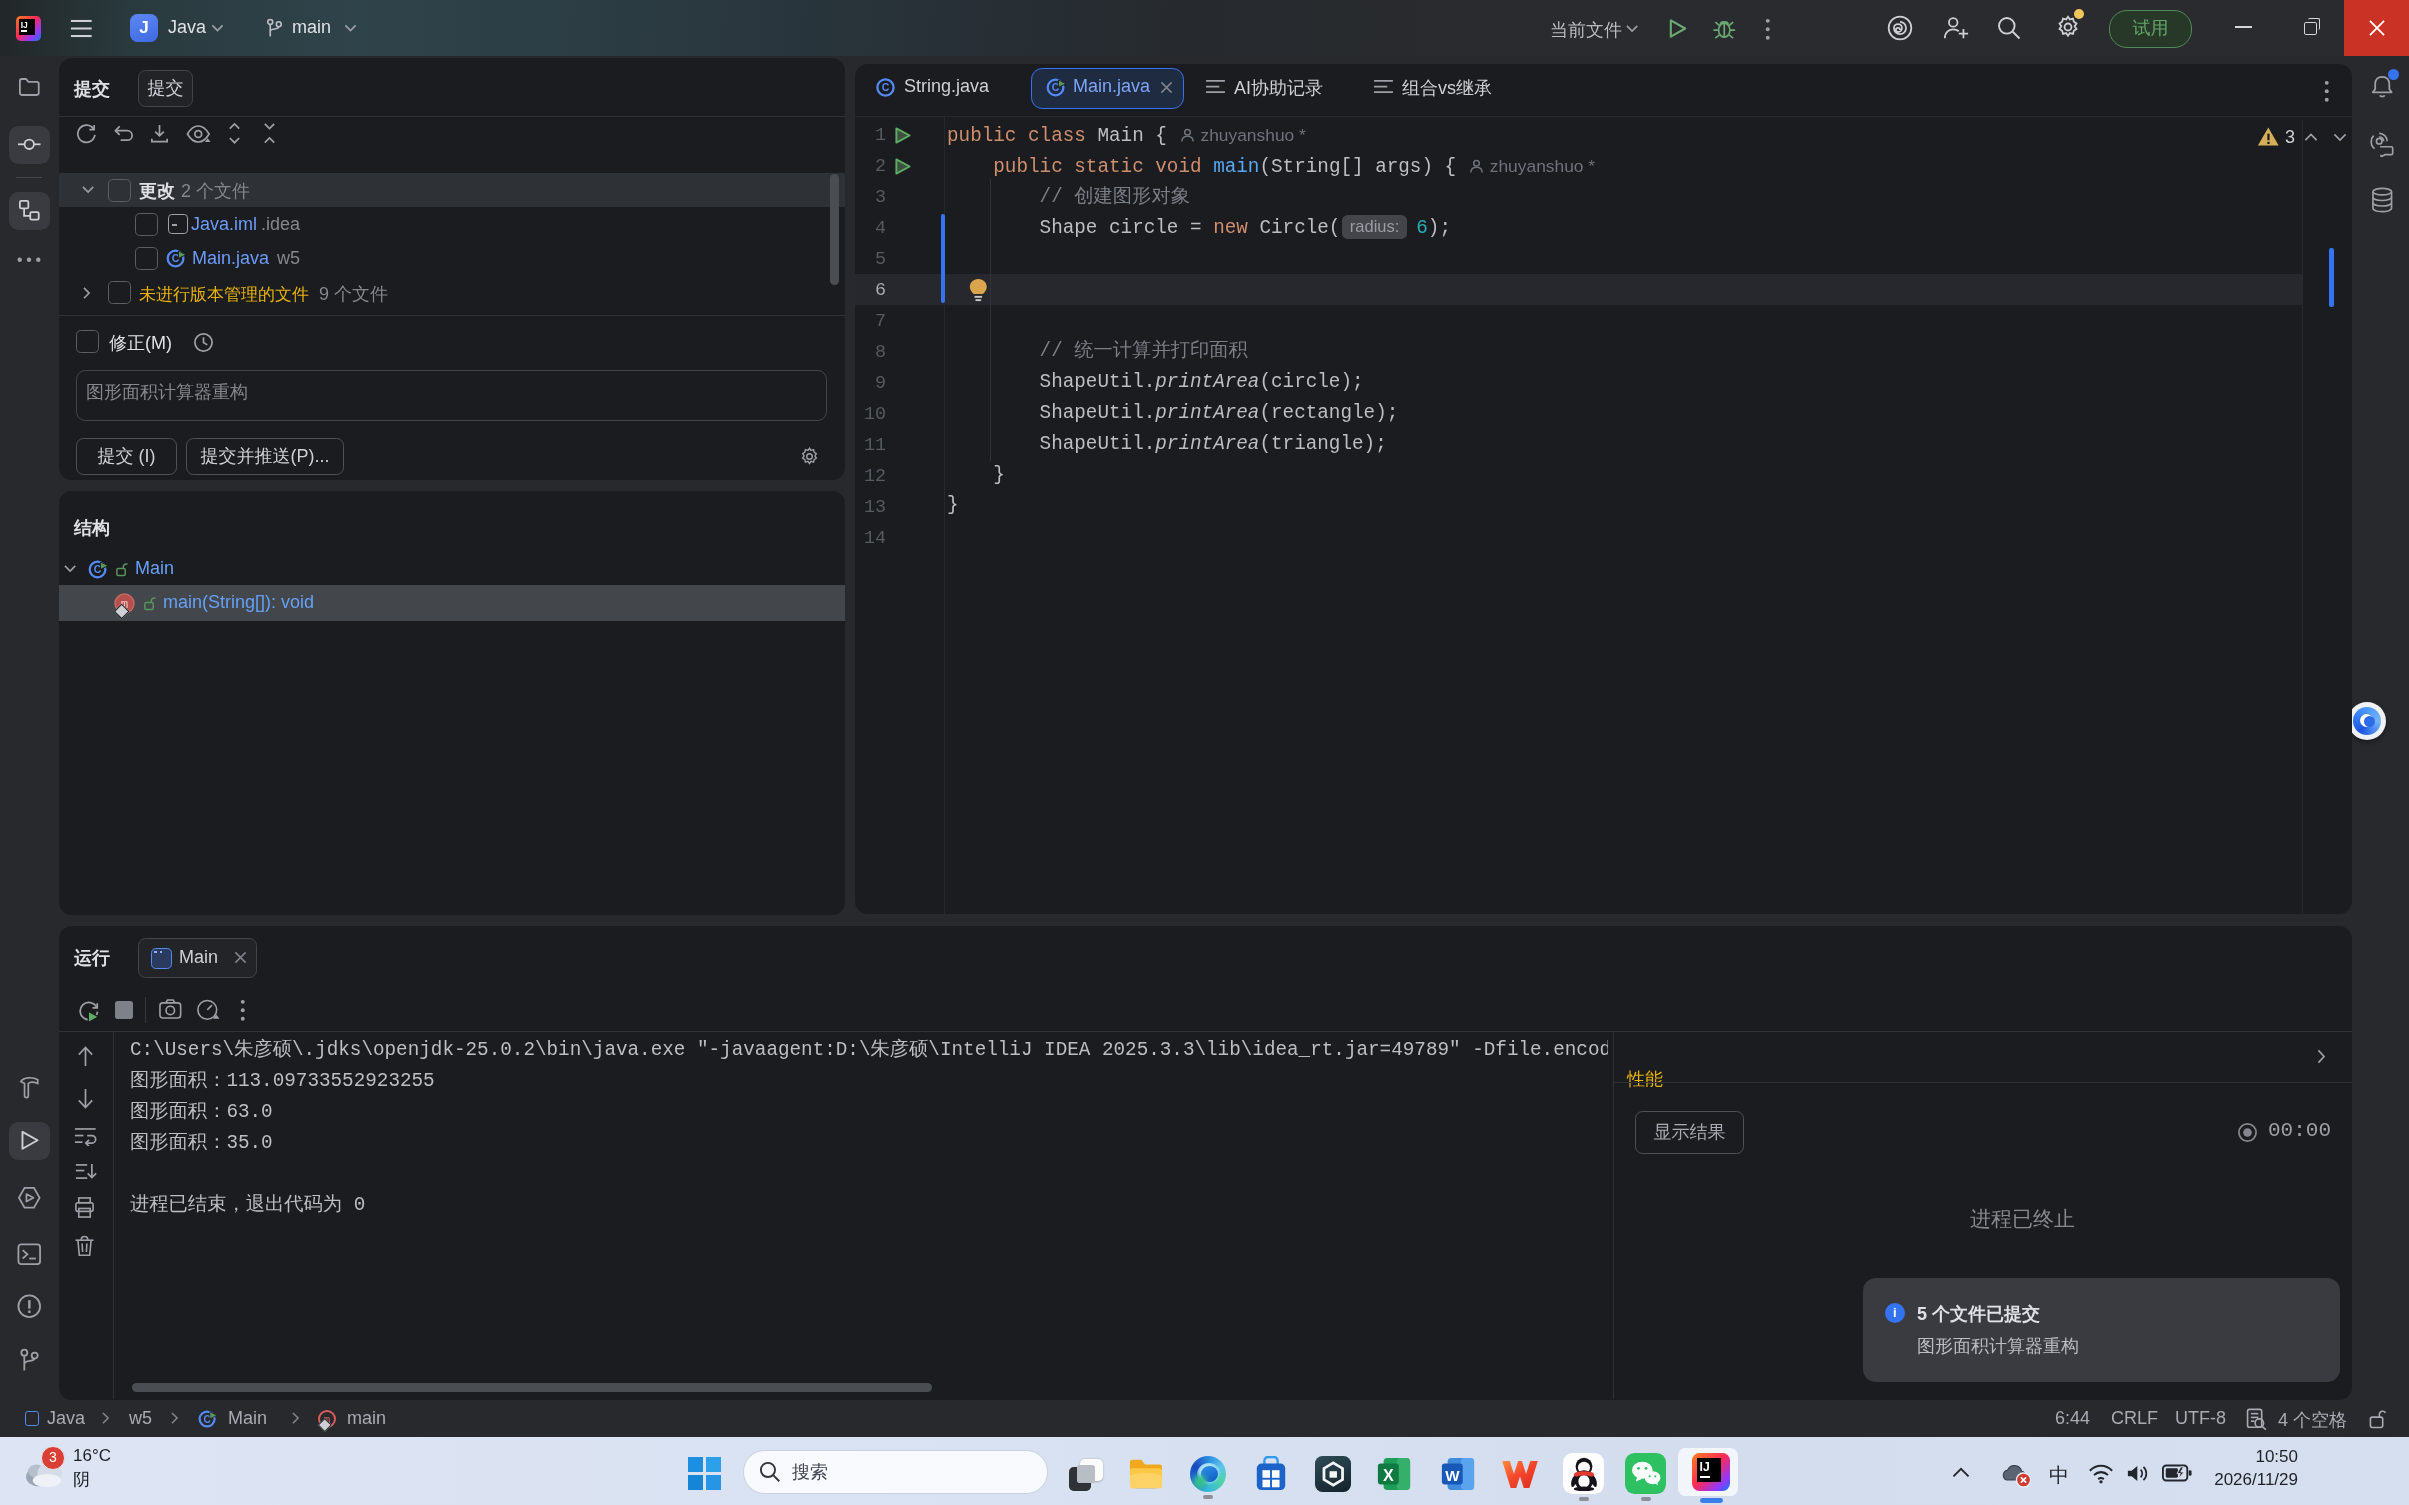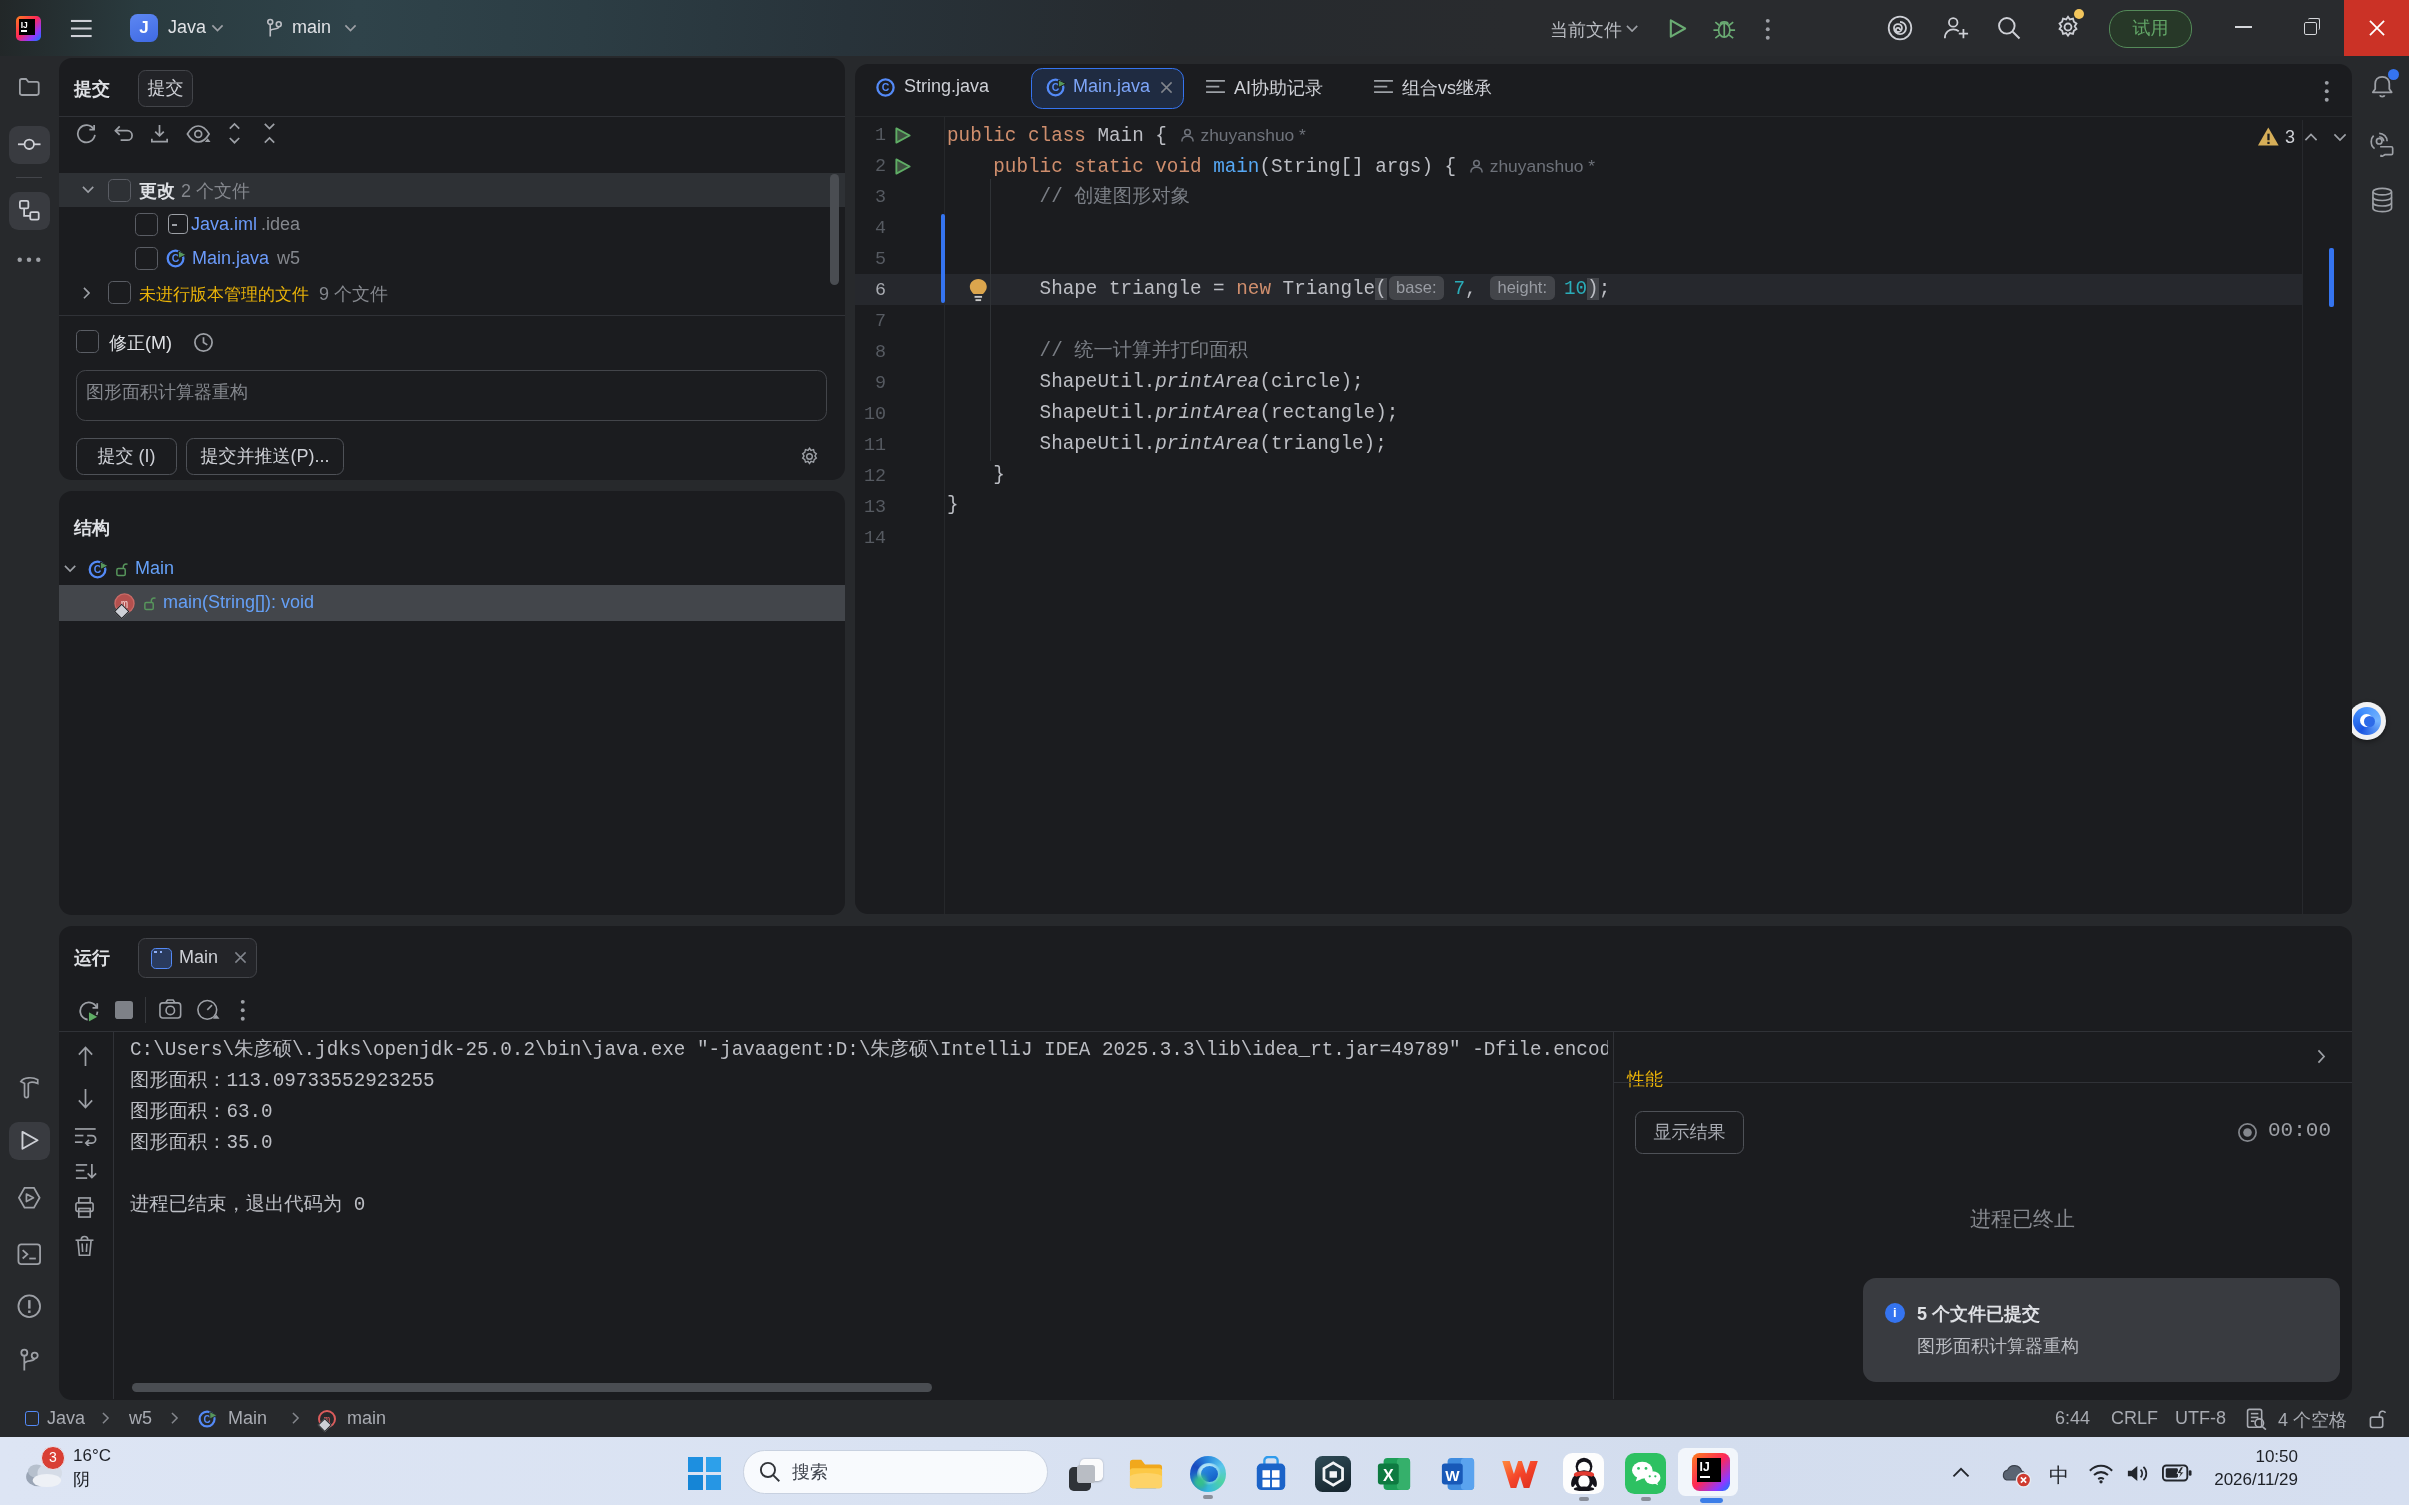--- a/index.html
+++ b/index.html
@@ -447,21 +447,21 @@
             <path d="M2 14.5 C2 10,5 8.8,8 8.8 C11 8.8,14 10,14 14.5"></path>
           </g>
         </svg>zhuyanshuo *</span></div>
   <div class="codeln" style="top:87px;">    <span style="color:#CF8E6D;">public static void</span> <span style="color:#56A8F5;">main</span>(String[] args) {<span class="inlay"><svg style="display:inline-block;vertical-align:-1.9px;margin:0 5.6px 0 13px;" width="15" height="15" viewBox="0 0 16 16">
           <g fill="none" stroke="#6E727A" stroke-width="1.6">
             <circle cx="8" cy="4.5" r="3"></circle>
             <path d="M2 14.5 C2 10,5 8.8,8 8.8 C11 8.8,14 10,14 14.5"></path>
           </g>
         </svg>zhuyanshuo *</span></div>
   <div class="codeln" style="top:118px;"><span style="color:#7A7E85;">        // 创建图形对象</span></div>
-  <div class="codeln" style="top:210px;">        Shape triangle = <span style="color:#CF8E6D;">new</span> Triangle<span style="background:#43454A;">(</span><span class="pill">base:</span><span style="color:#2AACB8;">7</span>, <span class="pill">height:</span><span style="color:#2AACB8;">10</span><span style="background:#43454A;">)</span>;</div>
+  <div class="codeln" style="top:149px;">        Shape circle = <span style="color:#CF8E6D;">new</span> Circle(<span class="pill">radius:</span><span style="color:#2AACB8;">6</span>);</div>
   <div class="codeln" style="top:272px;"><span style="color:#7A7E85;">        // 统一计算并打印面积</span></div>
   <div class="codeln" style="top:303px;">        ShapeUtil.<span style="font-style:italic;">printArea</span>(circle);</div>
   <div class="codeln" style="top:334px;">        ShapeUtil.<span style="font-style:italic;">printArea</span>(rectangle);</div>
   <div class="codeln" style="top:365px;">        ShapeUtil.<span style="font-style:italic;">printArea</span>(triangle);</div>
   <div class="codeln" style="top:396px;">    }</div>
   <div class="codeln" style="top:426px;">}</div>
 
   <div class="abs" style="left:1447px;top:56px;width:0.9px;height:794px;background:#27292D;"></div>
   <div class="abs" style="left:1474px;top:184px;width:4.7px;height:59px;background:#3574F0;border-radius:1.9px;"></div>
 </div>

